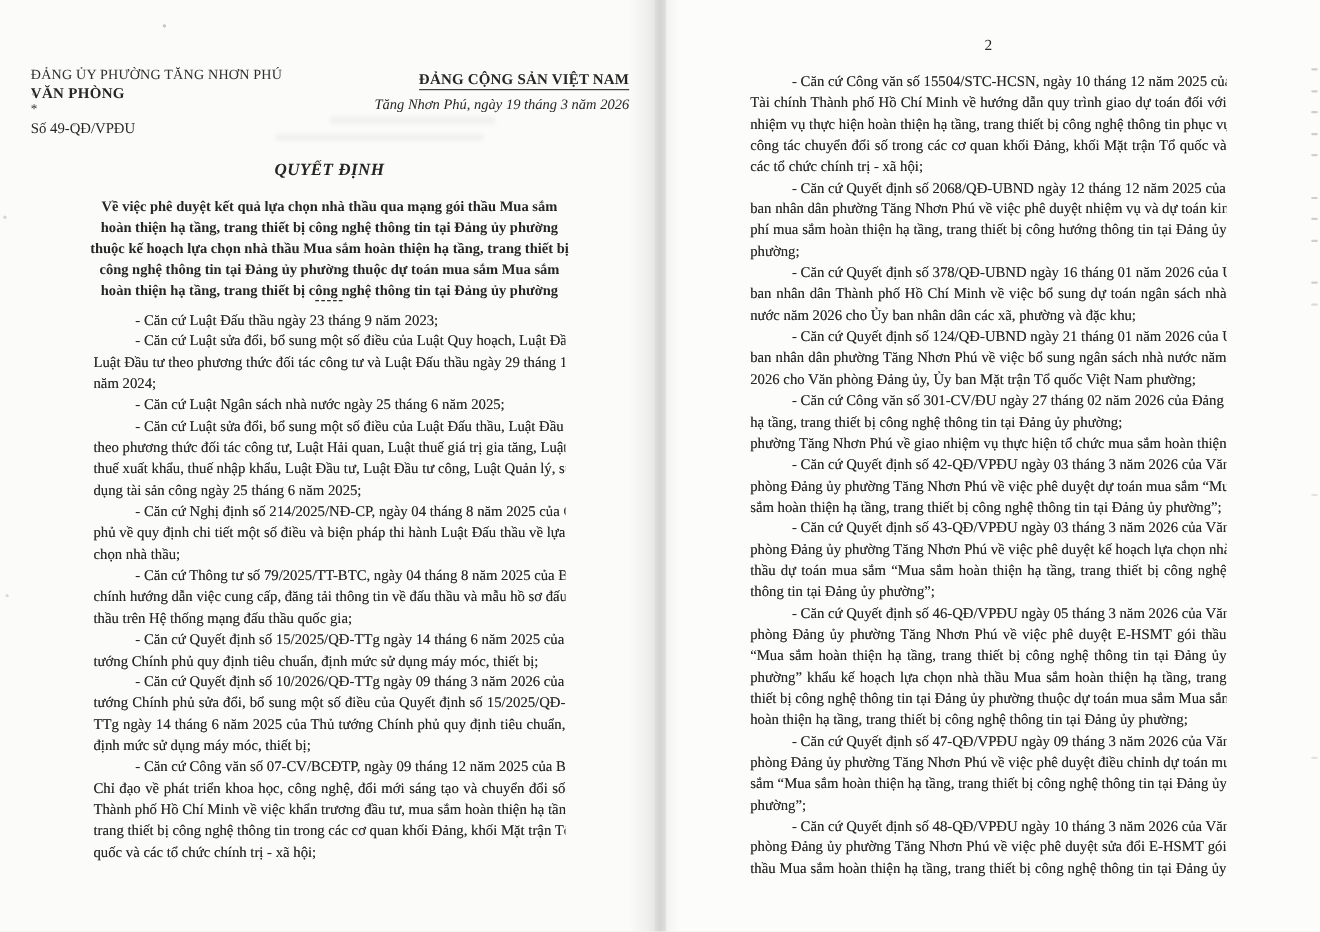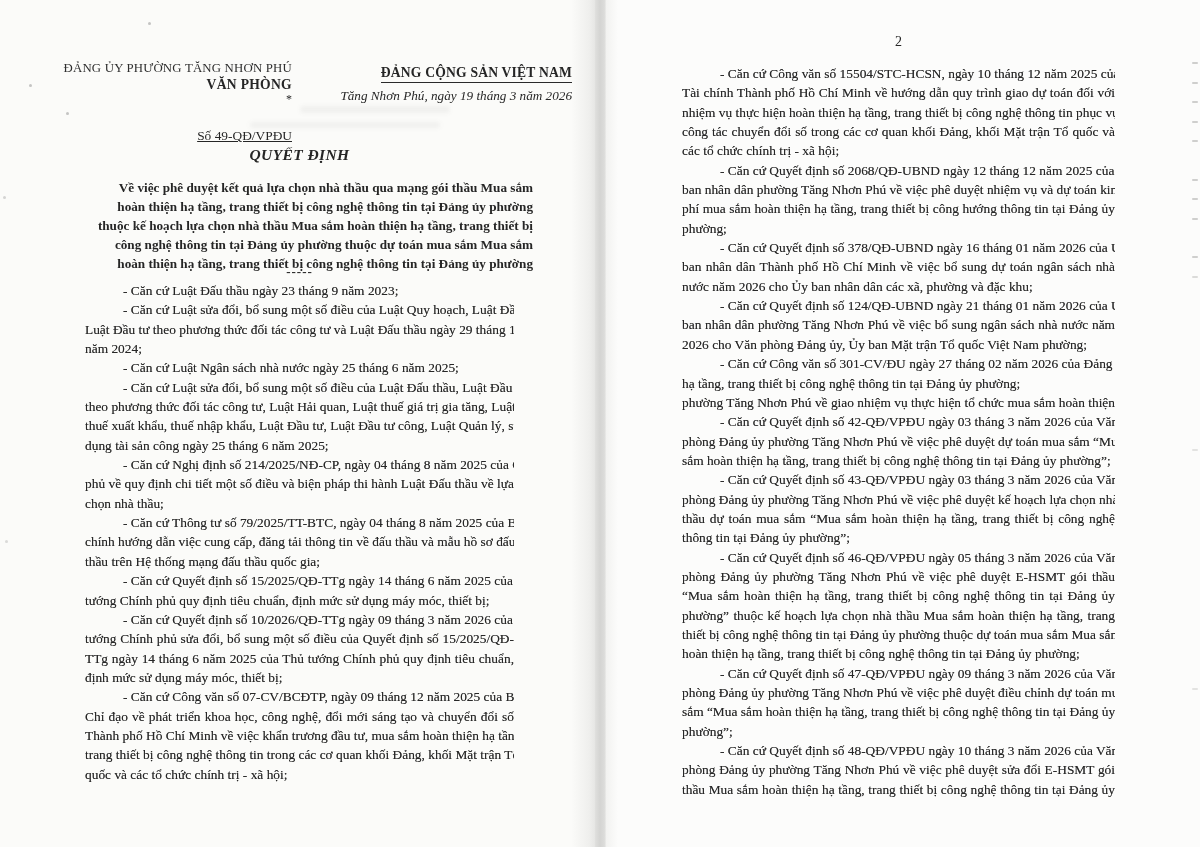--- a/index.html
+++ b/index.html
@@ -9,34 +9,34 @@
     font-family:"Liberation Serif","DejaVu Serif",serif;
     color:#262626;
   }
   .page{position:absolute;top:0;bottom:0;background:#fcfcfa;}
   .page-left{left:0;width:595px;background:linear-gradient(to right,#fbfbf9 96%,#efefed 99%,#e6e6e4 100%);}
   .gutter{position:absolute;top:0;bottom:0;left:595px;width:11px;
     background:linear-gradient(to right,#e0e0de,#d4d4d2 45%,#dcdcda 85%,#ececea);}
   .page-right{left:606px;width:594px;background:linear-gradient(to right,#f2f2f0 0%,#fcfcfb 2%,#fcfcfb 100%);}
 
   
-  .org-block{position:absolute;left:28px;top:61px;width:264px;text-align:right;}
+  .org-block{position:absolute;left:28px;top:61px;width:264px;text-align:left;}
   .org-name{font-size:12.8px;letter-spacing:.2px;white-space:nowrap;color:#2e2e2e;}
   .org-office{font-size:13.6px;font-weight:bold;margin-top:1px;letter-spacing:.3px;}
   .org-star{font-size:12px;margin-top:1px;line-height:10px;}
-  .doc-number{font-size:13.4px;margin-top:24px;text-decoration:underline;}
+  .doc-number{font-size:13.4px;margin-top:5px;}
   .national-block{position:absolute;left:296px;top:63px;width:276px;text-align:right;}
   .party-motto{display:inline-block;font-size:13.6px;font-weight:bold;letter-spacing:.2px;
     border-bottom:1.2px solid #2b2b2b;padding-bottom:1px;white-space:nowrap;}
   .place-date{font-size:13.2px;font-style:italic;margin-top:5px;white-space:nowrap;}
 
   .decision-title{position:absolute;left:85px;top:146px;width:429px;text-align:center;
     font-size:15.5px;font-weight:bold;letter-spacing:.4px;font-style:italic;}
   .subtitle{position:absolute;left:66px;top:178px;width:467px;}
-  .subtitle .ctr{font-size:13.2px;font-weight:bold;line-height:19px;text-align:right;white-space:nowrap;}
+  .subtitle .ctr{font-size:13.2px;font-weight:bold;line-height:19px;text-align:center;white-space:nowrap;}
   .section-divider{position:absolute;left:85px;top:264px;width:429px;text-align:center;
     font-size:13px;font-weight:bold;letter-spacing:1px;}
 
   
   .body-block{position:absolute;font-size:13.4px;color:#272727;
     text-shadow:0 0 .45px rgba(40,40,40,.55);}
   .body-p1{left:85px;top:281px;width:429px;}
   .body-p2{left:76px;top:64px;width:433px;}
   .ln{height:19.35px;line-height:19.35px;white-space:nowrap;overflow:hidden;
     text-align:justify;text-align-last:justify;}
@@ -141,21 +141,21 @@
         <div class="ln first">- Căn cứ Quyết định số 42-QĐ/VPĐU ngày 03 tháng 3 năm 2026 của Văn</div>
         <div class="ln">phòng Đảng ủy phường Tăng Nhơn Phú về việc phê duyệt dự toán mua sắm “Mua</div>
         <div class="ln end">sắm hoàn thiện hạ tầng, trang thiết bị công nghệ thông tin tại Đảng ủy phường”;</div>
         <div class="ln first">- Căn cứ Quyết định số 43-QĐ/VPĐU ngày 03 tháng 3 năm 2026 của Văn</div>
         <div class="ln">phòng Đảng ủy phường Tăng Nhơn Phú về việc phê duyệt kế hoạch lựa chọn nhà</div>
         <div class="ln">thầu dự toán mua sắm “Mua sắm hoàn thiện hạ tầng, trang thiết bị công nghệ</div>
         <div class="ln end">thông tin tại Đảng ủy phường”;</div>
         <div class="ln first">- Căn cứ Quyết định số 46-QĐ/VPĐU ngày 05 tháng 3 năm 2026 của Văn</div>
         <div class="ln">phòng Đảng ủy phường Tăng Nhơn Phú về việc phê duyệt E-HSMT gói thầu</div>
         <div class="ln">“Mua sắm hoàn thiện hạ tầng, trang thiết bị công nghệ thông tin tại Đảng ủy</div>
-        <div class="ln">phường” thuộc kế hoạch lựa chọn nhà thầu Mua sắm hoàn thiện hạ tầng, trang</div>
+        <div class="ln">phường” khẩu kế hoạch lựa chọn nhà thầu Mua sắm hoàn thiện hạ tầng, trang</div>
         <div class="ln">thiết bị công nghệ thông tin tại Đảng ủy phường thuộc dự toán mua sắm Mua sắm</div>
         <div class="ln end">hoàn thiện hạ tầng, trang thiết bị công nghệ thông tin tại Đảng ủy phường;</div>
         <div class="ln first">- Căn cứ Quyết định số 47-QĐ/VPĐU ngày 09 tháng 3 năm 2026 của Văn</div>
         <div class="ln">phòng Đảng ủy phường Tăng Nhơn Phú về việc phê duyệt điều chỉnh dự toán mua</div>
         <div class="ln">sắm “Mua sắm hoàn thiện hạ tầng, trang thiết bị công nghệ thông tin tại Đảng ủy</div>
         <div class="ln end">phường”;</div>
         <div class="ln first">- Căn cứ Quyết định số 48-QĐ/VPĐU ngày 10 tháng 3 năm 2026 của Văn</div>
         <div class="ln">phòng Đảng ủy phường Tăng Nhơn Phú về việc phê duyệt sửa đổi E-HSMT gói</div>
         <div class="ln">thầu Mua sắm hoàn thiện hạ tầng, trang thiết bị công nghệ thông tin tại Đảng ủy</div>
       </div>

